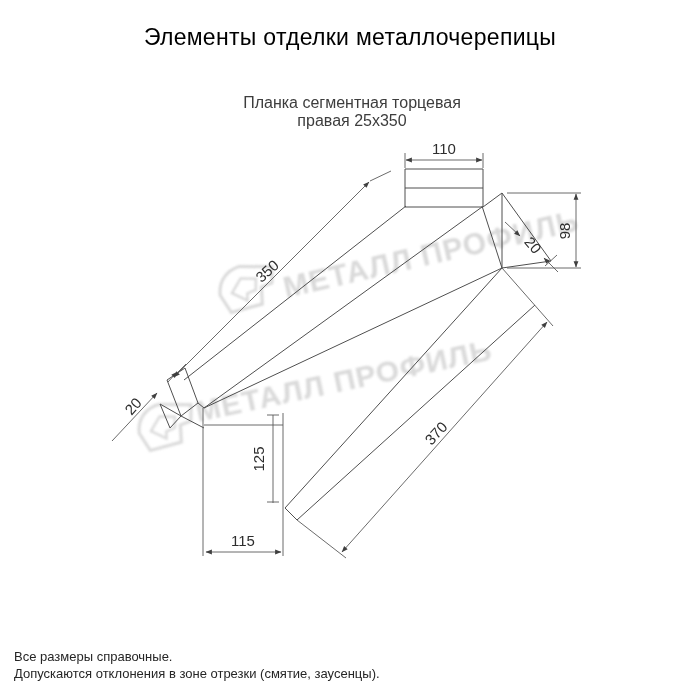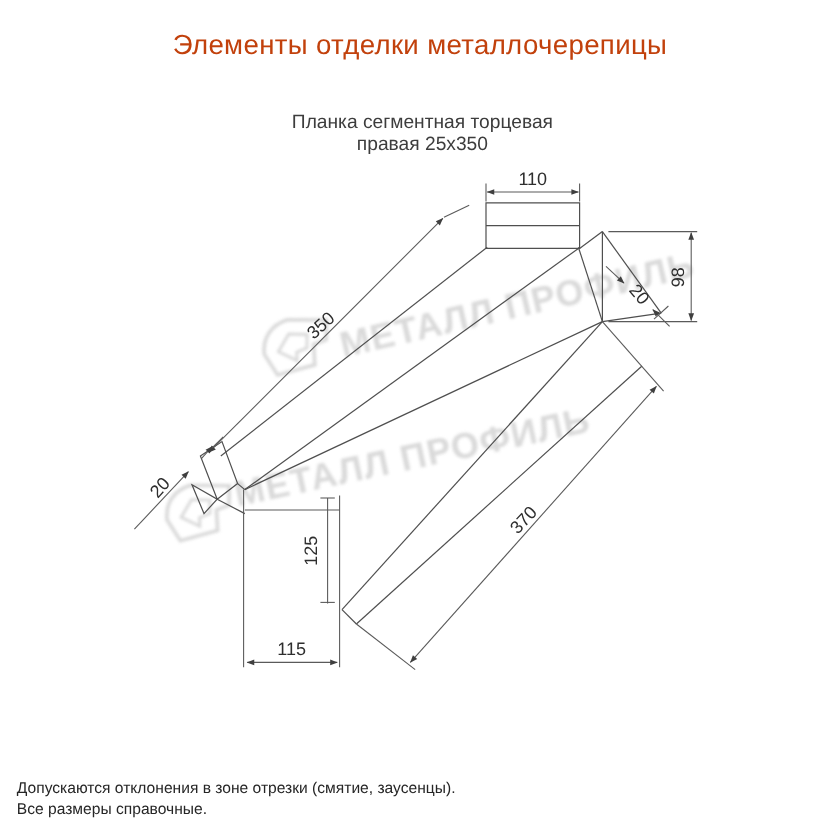--- a/index.html
+++ b/index.html
@@ -2,21 +2,21 @@
 <html><head>
 <meta charset="utf-8">
 <style>
   html,body{margin:0;padding:0;}
   #stage{
     position:relative;width:700px;height:700px;background:#ffffff;
     font-family:"Liberation Sans", sans-serif;overflow:hidden;
   }
   .title{
     position:absolute;left:0;top:24px;width:700px;text-align:center;
-    font-size:23px;letter-spacing:.3px;color:#c2410c;
+    font-size:23px;letter-spacing:.3px;color:#000000;
   }
   .subtitle{
     position:absolute;left:0;top:94px;width:704px;text-align:center;
     font-size:16px;line-height:18px;color:#3d3d3d;
   }
   .footer{
     position:absolute;left:14px;top:648px;font-size:13px;line-height:17px;color:#262626;
   }
   svg text{font-family:"Liberation Sans", sans-serif;}
   .dimtxt{font-size:15px;fill:#2e2e2e;}
@@ -138,17 +138,17 @@
       <text class="dimtxt" x="566" y="235" transform="rotate(-90 566 231)">98</text>
       <text class="dimtxt" x="532" y="250" transform="rotate(50 532 246)">20</text>
       <text class="dimtxt" x="437" y="438" transform="rotate(-47 437 434)">370</text>
       <text class="dimtxt" x="260" y="463" transform="rotate(-90 260 459)">125</text>
       <text class="dimtxt" x="243" y="546">115</text>
       <text class="dimtxt" x="134" y="411" transform="rotate(-48 134 407)">20</text>
     </g>
   </svg>
 
   <div class="footer">
+    <div>Все размеры справочные.</div>
     <div>Допускаются отклонения в зоне отрезки (смятие, заусенцы).</div>
-    <div>Все размеры справочные.</div>
   </div>
 
 </div>
 
 </body></html>

